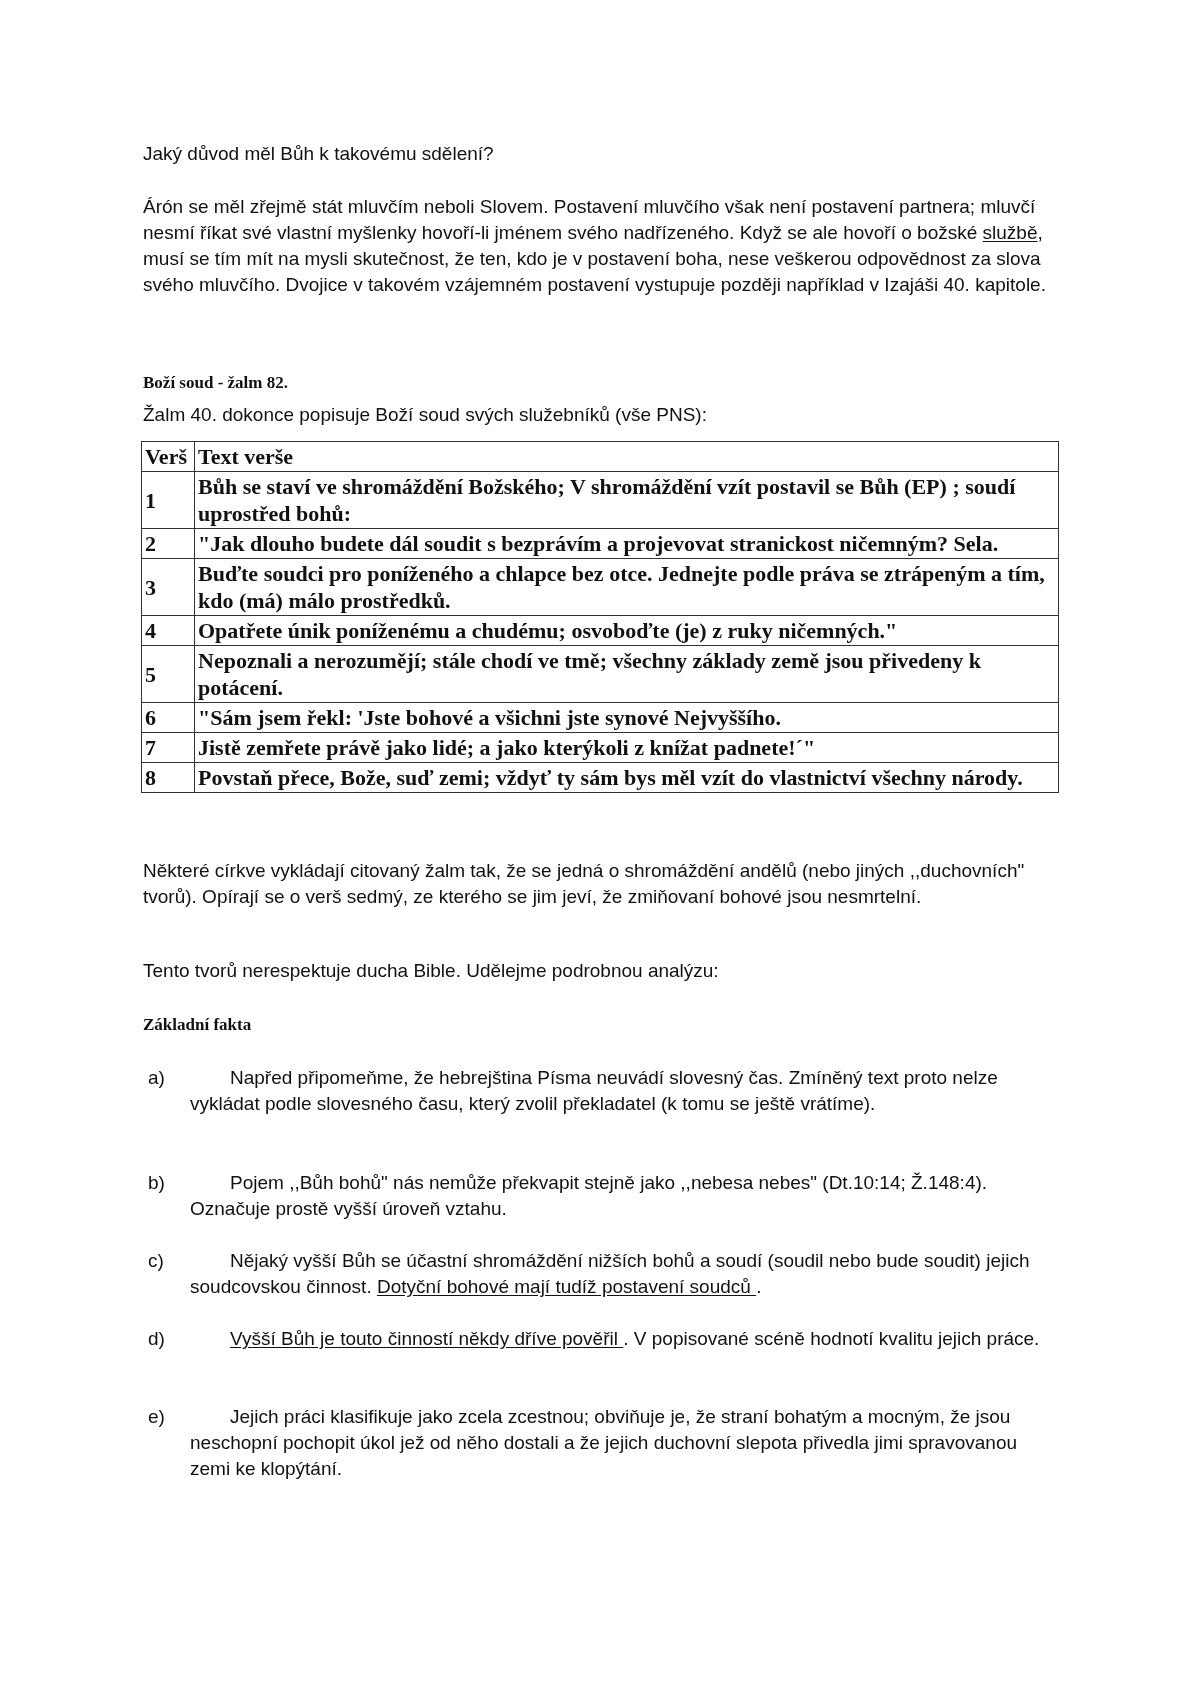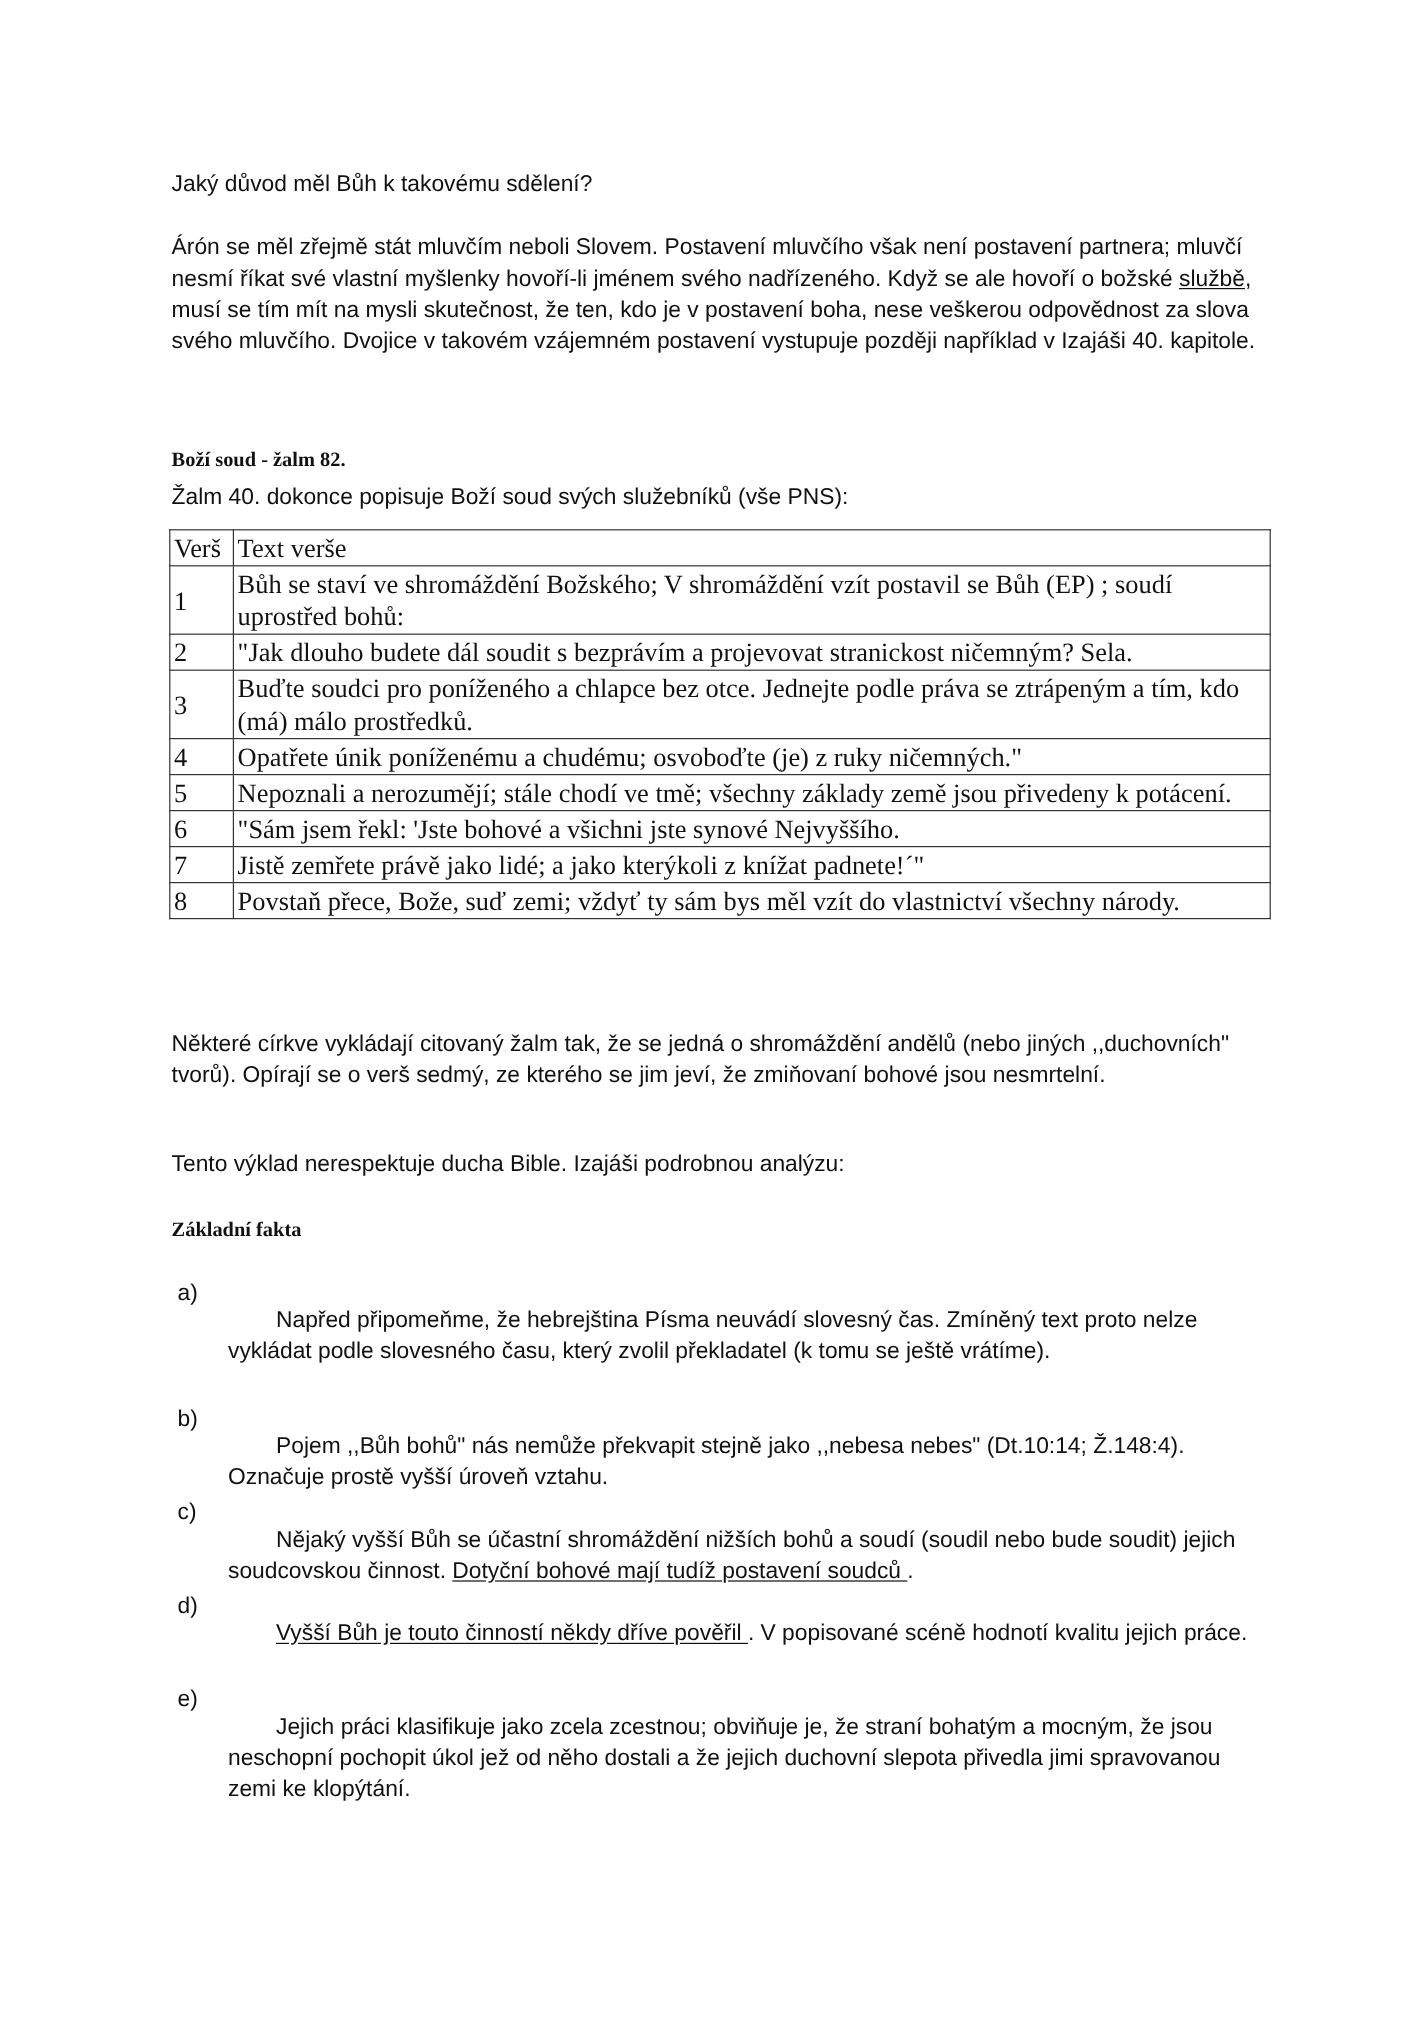--- a/index.html
+++ b/index.html
@@ -4,25 +4,25 @@
 <style>
   html, body { margin: 0; padding: 0; background: #ffffff; }
   body { width: 1190px; height: 1683px; position: relative; overflow: hidden; color: #111; }
   .page { position: absolute; left: 143px; top: 0; width: 920px; }
   .sans { font-family: "Liberation Sans", sans-serif; font-size: 19px; line-height: 26px; }
   .p { position: absolute; left: 0; width: 920px; margin: 0; }
   .h-bold { font-family: "Liberation Serif", serif; font-weight: bold; font-size: 17px; }
   .u { text-decoration: underline; text-underline-offset: 2px; }
   table.psalm { position: absolute; left: -2px; top: 441px; width: 918px; border-collapse: collapse;
     font-family: "Liberation Serif", serif; font-size: 22px; line-height: 27px; }
-  table.psalm td { border: 1.5px solid #333; padding: 1px 3px; vertical-align: middle; }
+  table.psalm td { border: 1.5px solid #333; padding: 1px 3px; vertical-align: middle; font-weight: bold; }
   table.psalm td.num { width: 46px; }
   .li { position: absolute; left: 0; width: 920px; }
   .li .mark { position: absolute; left: 5px; top: 0; }
-  .li .body { position: absolute; left: 47px; width: 870px; margin-top: 23px; }
+  .li .body { position: absolute; left: 47px; width: 870px; }
   .li .indent { display: inline-block; width: 40px; }
 </style>
 </head>
 <body>
 
 <div class="page">
 
   <p class="p sans" style="top:141px;">Jaký důvod měl Bůh k takovému sdělení?</p>
 
   <p class="p sans" style="top:194px;"><span>Árón se měl zřejmě stát mluvčím neboli Slovem. Postavení mluvčího však není postavení partnera; mluvčí nesmí říkat své vlastní myšlenky hovoří-li jménem svého nadřízeného. Když se ale hovoří o božské </span><span class="u">službě</span><span>, musí se tím mít na mysli skutečnost, že ten, kdo je v postavení boha, nese veškerou odpovědnost za slova svého mluvčího. Dvojice v takovém vzájemném postavení vystupuje později například v Izajáši 40. kapitole.</span></p>
@@ -67,21 +67,21 @@
         </tr>
     <tr>
           <td class="num">8</td>
           <td>Povstaň přece, Bože, suď zemi; vždyť ty sám bys měl vzít do vlastnictví všechny národy.</td>
         </tr>
   </tbody>
     </table>
 
   <p class="p sans" style="top:858px;">Některé církve vykládají citovaný žalm tak, že se jedná o shromáždění andělů (nebo jiných ,,duchovních" tvorů). Opírají se o verš sedmý, ze kterého se jim jeví, že zmiňovaní bohové jsou nesmrtelní.</p>
 
-  <p class="p sans" style="top:958px;">Tento výklad nerespektuje ducha Bible. Izajáši podrobnou analýzu:</p>
+  <p class="p sans" style="top:958px;">Tento tvorů nerespektuje ducha Bible. Udělejme podrobnou analýzu:</p>
 
   <p class="p h-bold" style="top:1015px;">Základní fakta</p>
 
   <div class="li sans" style="top:1065px;">
     <span class="mark">a)</span>
     <div class="body"><span class="indent"></span><span>Napřed připomeňme, že hebrejština Písma neuvádí slovesný čas. Zmíněný text proto nelze vykládat podle slovesného času, který zvolil překladatel (k tomu se ještě vrátíme).</span></div>
   </div>
 
   <div class="li sans" style="top:1170px;">
     <span class="mark">b)</span>

